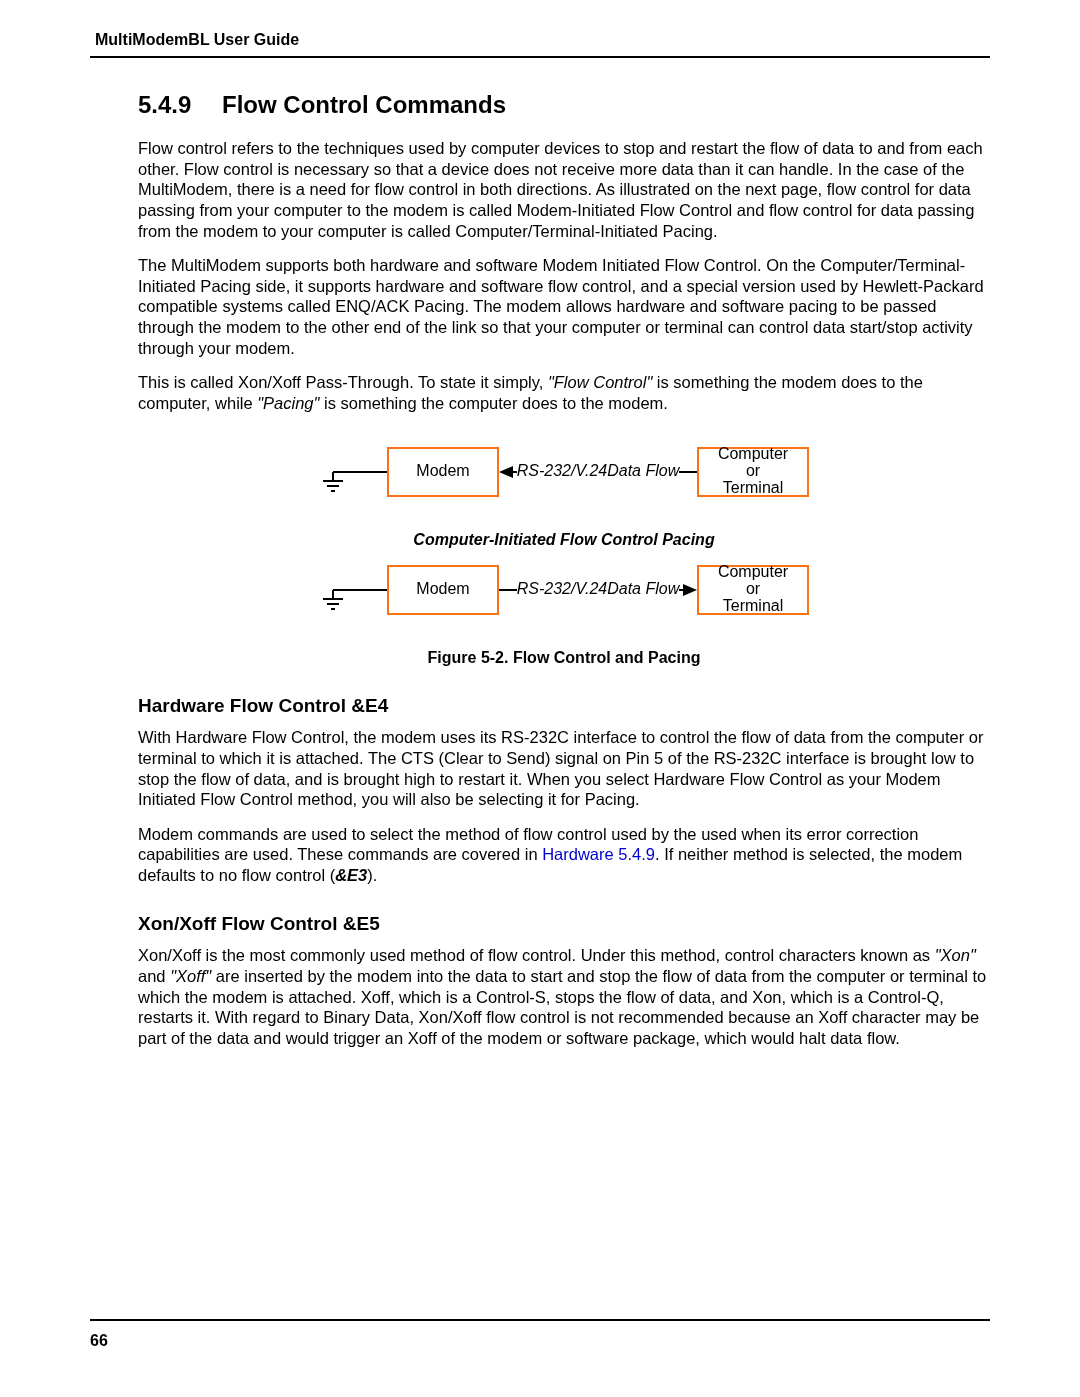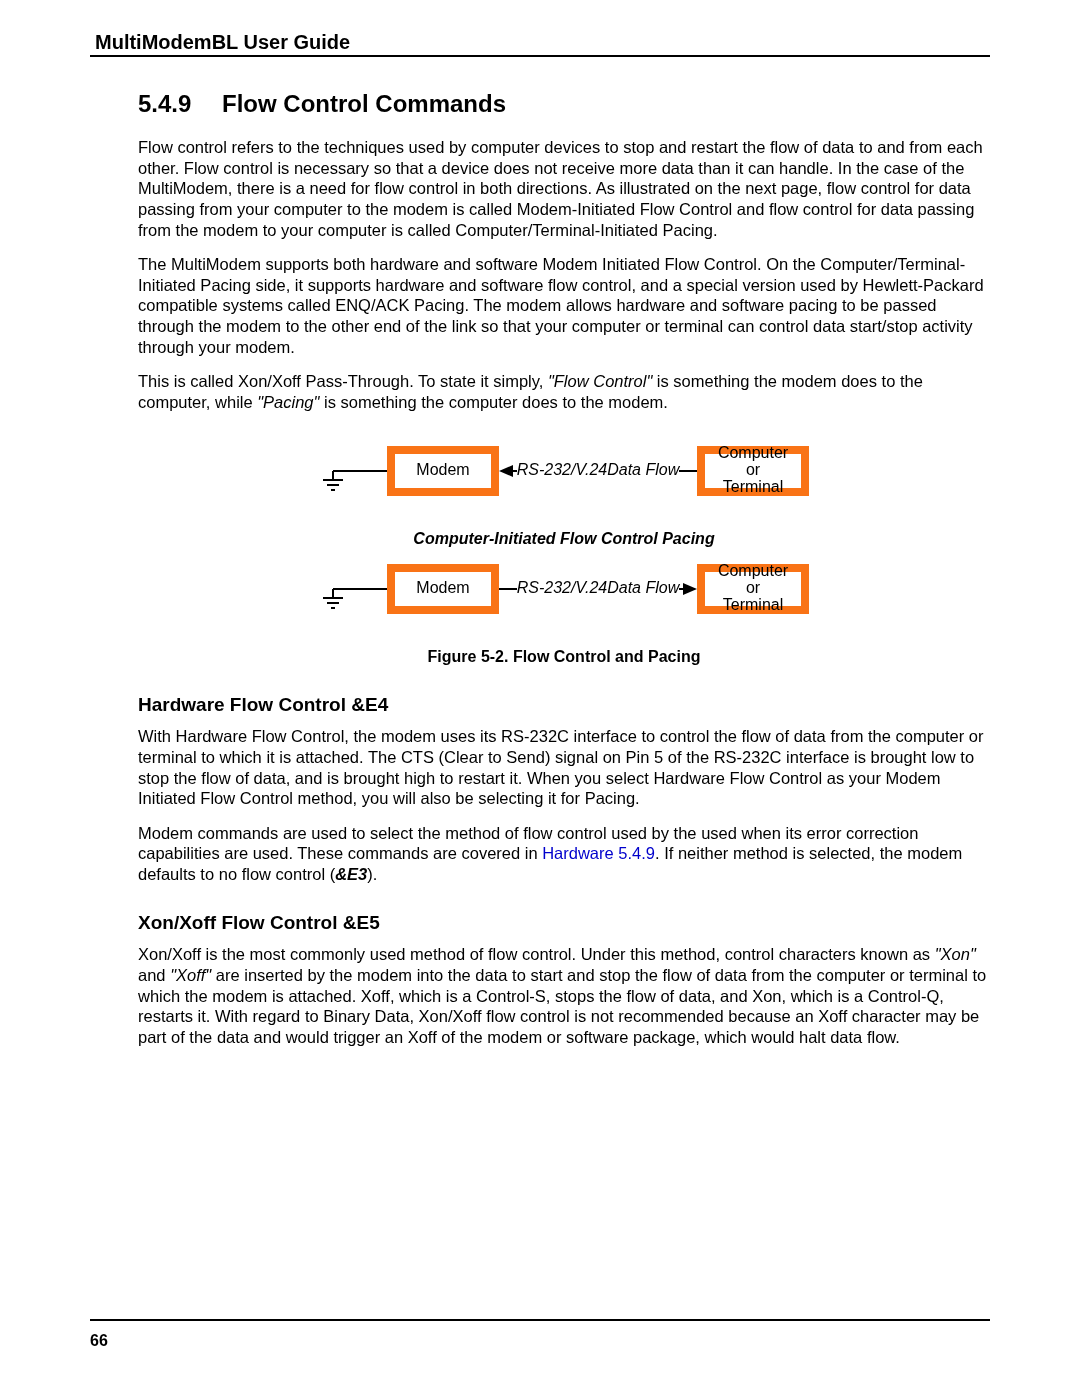--- a/index.html
+++ b/index.html
@@ -13,22 +13,23 @@
   }
   .page {
     width: 1080px;
     height: 1397px;
     position: relative;
     box-sizing: border-box;
     padding: 30px 90px 0 90px;
   }
   .running-head {
     font-weight: bold;
-    font-size: 20px;
+    font-size: 16px;
     padding-left: 5px;
+    padding-bottom: 6px;
   }
   .rule {
     border-top: 2.5px solid #000;
     margin-bottom: 32px;
   }
   .content {
     padding-left: 48px;
     padding-right: 0;
   }
   h2.section {
@@ -76,21 +77,21 @@
     position: relative;
     flex: 0 0 40px;
   }
   .ground svg { position:absolute; top:0; left:0; }
   .wire {
     height: 2px;
     background: #000;
     flex: 0 0 28px;
   }
   .box {
-    border: 8px solid #f97316;
+    border: 2px solid #f97316;
     height: 50px;
     display: flex;
     flex-direction: column;
     align-items: center;
     justify-content: center;
     font-size: 16px;
     line-height: 1.05;
     box-sizing: border-box;
   }
   .box.modem { width: 112px; }

